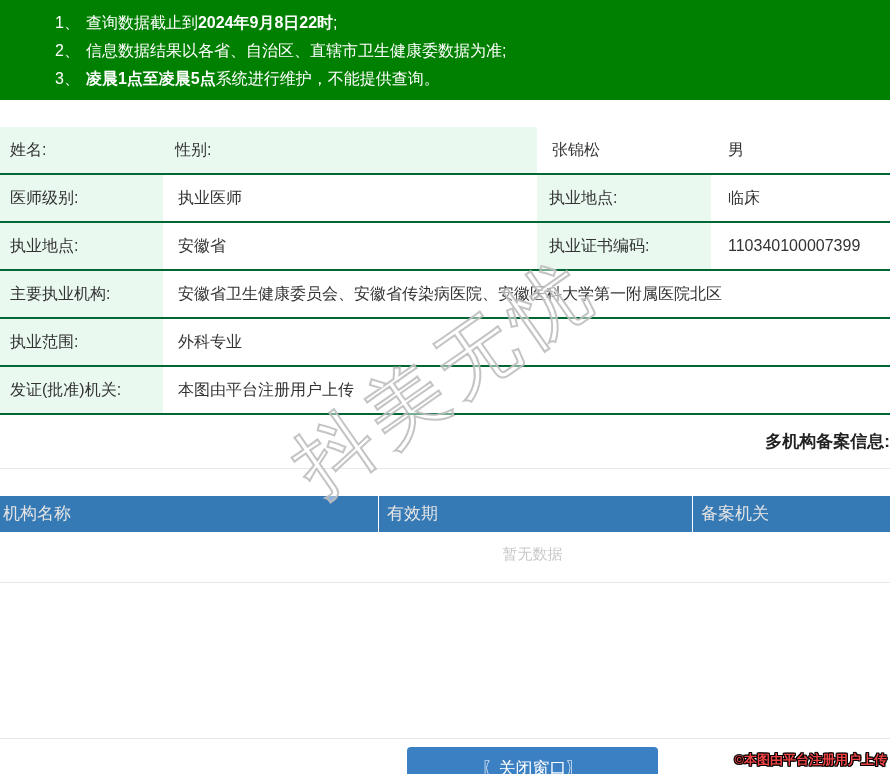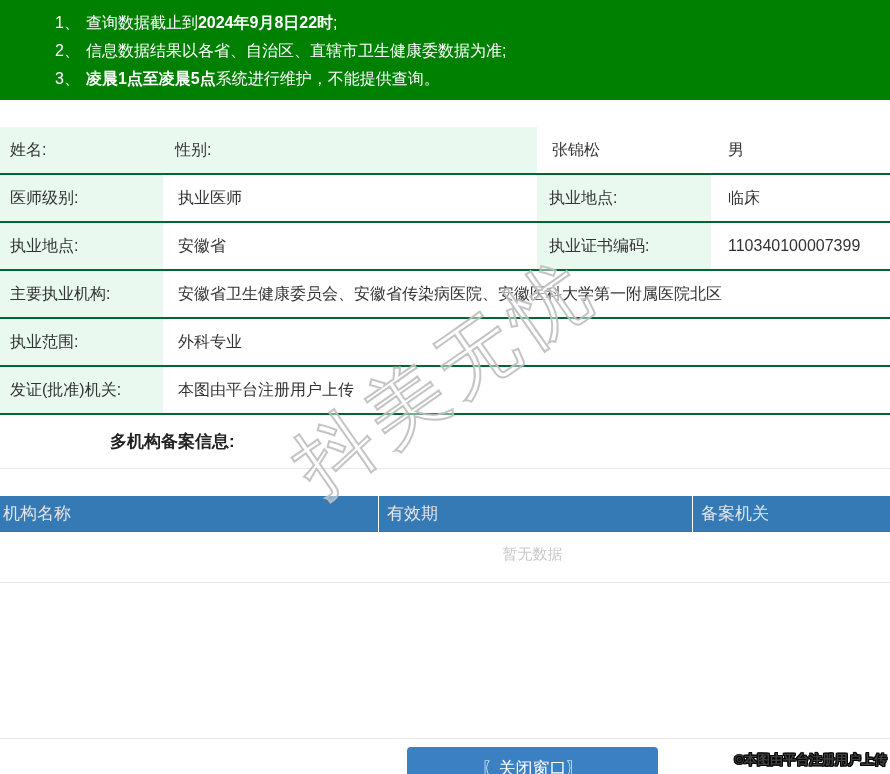--- a/index.html
+++ b/index.html
@@ -39,21 +39,21 @@
   .cell { height:100%; display:flex; align-items:center; }
   .label { background:#e9f9f0; padding-left:10px; }
   .value1 { padding-left:15px; }
   .label2 { background:#e9f9f0; padding-left:12px; }
   .value2 { padding-left:17px; }
 
   
   .section-heading {
     height:54px;
     line-height:54px;
-    text-align:left;
+    text-align:right;
     padding-left:110px;
     font-size:17px;
     font-weight:bold;
     color:#222;
     border-bottom:1px solid #e8e8e8;
   }
 
   
   .filing-header {
     margin-top:27px;
@@ -110,21 +110,21 @@
     color:rgba(255,255,255,0.45);
     -webkit-text-stroke:2px rgba(190,190,190,0.9);
     pointer-events:none;
     z-index:5;
   }
   .wm-corner {
     position:absolute;
     right:3px; bottom:5px;
     font-size:13px;
     font-weight:bold;
-    color:#404040;
+    color:#ef4444;
     text-shadow:-1px -1px 0 #000,1px -1px 0 #000,-1px 1px 0 #000,1px 1px 0 #000,0 1px 0 #000,0 -1px 0 #000,1px 0 0 #000,-1px 0 0 #000;
     z-index:6;
     white-space:nowrap;
   }
 </style>
 </head>
 <body>
 
 <div class="banner">
   <div class="notice-line"><span class="num">1、</span><span>查询数据截止到</span><b>2024年9月8日22时</b><span>;</span></div>

